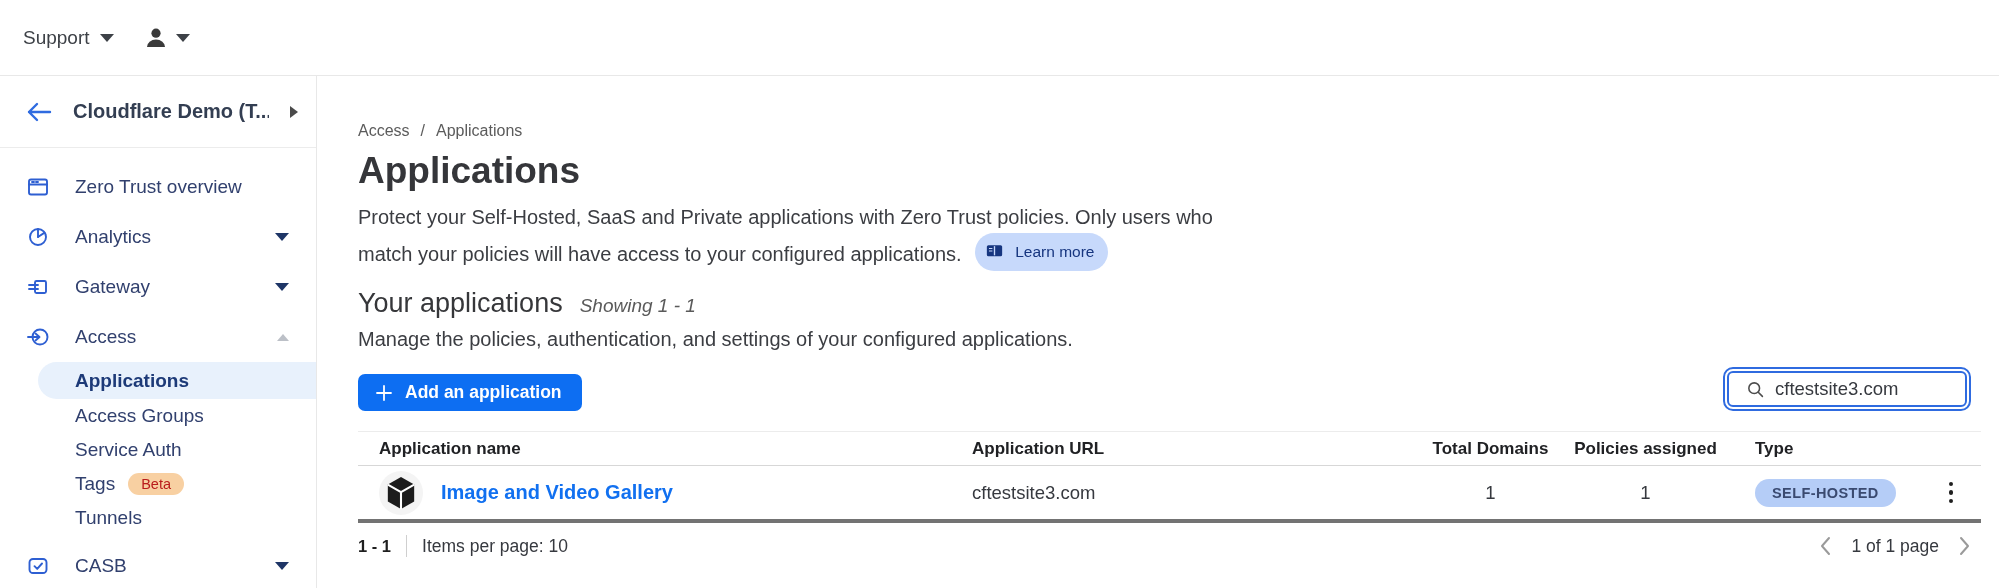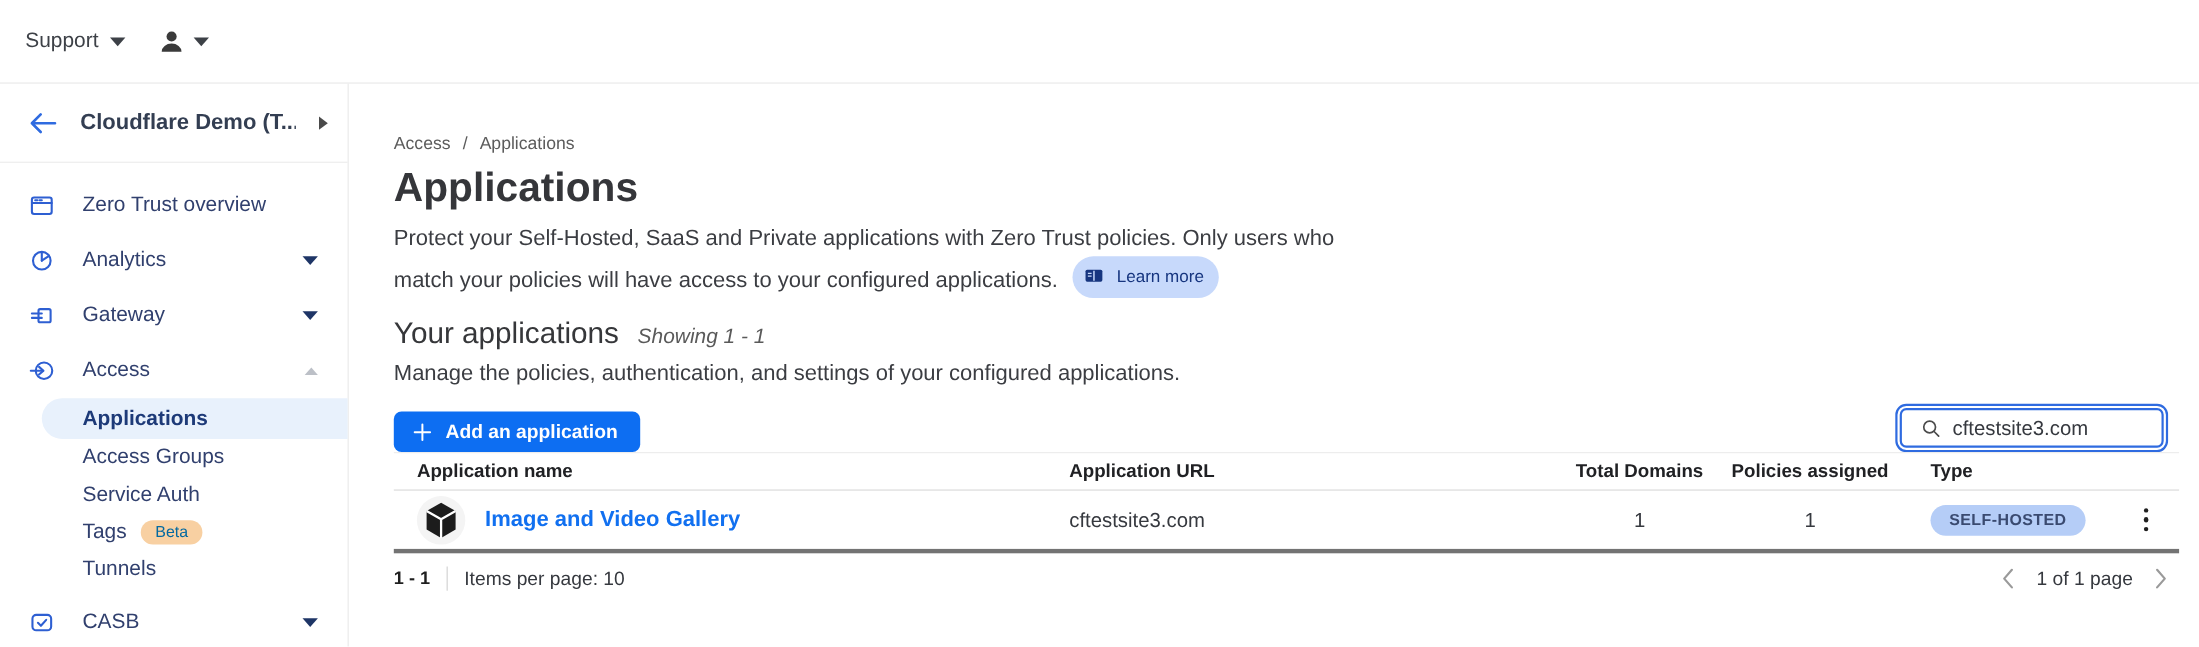--- a/index.html
+++ b/index.html
@@ -26,41 +26,41 @@
   .caret-right { width:0; height:0; border-top:6px solid transparent; border-bottom:6px solid transparent; border-left:8px solid #4a4a4a; }
   .nav { padding-top:14px; font-size:19px; }
   .nav-item { height:50px; display:flex; align-items:center; gap:25px; padding:0 27px 0 26px; color:#31406e; cursor:pointer; }
   .nav-item .nav-label { flex:1; }
   .nav-icon { width:24px; height:24px; display:flex; align-items:center; justify-content:center; }
   .caret-nav-down { width:0; height:0; border-left:7px solid transparent; border-right:7px solid transparent; border-top:8px solid #1e3566; }
   .caret-nav-up { width:0; height:0; border-left:6px solid transparent; border-right:6px solid transparent; border-bottom:7px solid #bcc0c7; }
   .nav-sub { }
   .nav-sub-item { height:34px; display:flex; align-items:center; padding-left:75px; color:#31406e; cursor:pointer; }
   .nav-sub-item.active { height:37px; margin-left:38px; padding-left:37px; background:#e8f1fc; border-radius:999px 0 0 999px; font-weight:bold; color:#1d3a78; }
-  .beta-badge { margin-left:13px; background:#f8d0a2; color:#0369a1; font-size:14.5px; padding:3px 13px; border-radius:999px; }
+  .beta-badge { margin-left:13px; background:#f8d0a2; color:#b91c1c; font-size:14.5px; padding:3px 13px; border-radius:999px; }
 
   
   .main { flex:1; padding-left:41px; }
   .breadcrumb { margin-top:46px; display:flex; align-items:center; gap:11px; font-size:16px; color:#5b5b5b; }
   .page-title { margin-top:10px; font-size:37px; font-weight:bold; color:#35363a; line-height:42px; }
   .description { margin-top:10px; font-size:20px; line-height:31px; color:#3b3d42; }
   .learn-more { display:inline-flex; align-items:center; gap:12px; background:#c7d9fb; color:#16357f; border-radius:999px; padding:3px 14px 4px 11px; font-size:15.5px; margin-left:8px; vertical-align:2px; cursor:pointer; }
   .section-head { margin-top:16px; display:flex; align-items:baseline; gap:17px; }
   .section-title { font-size:27px; font-weight:normal; color:#36373a; line-height:32px; }
   .showing { font-style:italic; font-size:19px; color:#5a5a5a; }
   .section-sub { margin-top:6px; font-size:20px; line-height:28px; color:#3b3d42; }
 
   .controls { margin-top:14px; display:flex; align-items:flex-end; justify-content:space-between; padding-right:28px;gap:20px; }
   .add-btn { height:37px; display:inline-flex; align-items:center; gap:11px; background:#0d6ef2; color:#fff; border:none; border-radius:7px; padding:0 20px 0 16px; font-size:17.5px; font-weight:bold; font-family:inherit; cursor:pointer; }
   .search-outer { border:2px solid #2f6be0; border-radius:10px; padding:2px; }
   .search-inner { display:flex; align-items:center; gap:10px; border:2px solid #2f6be0; border-radius:6px; height:36px; width:240px; padding:0 10px 0 17px; background:#fff; }
   .search-inner input { border:none; outline:none; flex:1; min-width:0; font-size:18.5px; font-weight:500; color:#36393f; font-family:inherit; background:transparent; }
 
   
-  .table { width:1623px; border-top:1px solid #ececec; }
+  .table { margin-top:20px; width:1623px; border-top:1px solid #ececec; }
   .t-head, .t-row { display:grid; grid-template-columns:600px 460px 145px 165px 193px 60px; align-items:center; }
   .t-head { height:34px; border-bottom:1px solid #d7d7d7; font-size:17px; font-weight:bold; color:#202124; }
   .t-row { height:57px; border-bottom:4px solid #737373; font-size:18.5px; color:#36393f; }
   .c-name { padding-left:21px; display:flex; align-items:center; gap:18px; }
   .c-url { padding-left:14px; }
   .c-num { text-align:center; }
   .c-type { padding-left:27px; }
   .app-link { color:#1170f0; font-weight:bold; font-size:20px; cursor:pointer; text-decoration:none; }
   .type-badge { display:inline-block; background:#b5cdf7; color:#3a4a70; font-size:14.5px; font-weight:bold; letter-spacing:0.4px; padding:6px 17px; border-radius:999px; }
   .kebab { display:flex; flex-direction:column; align-items:center; gap:4px; justify-self:center; cursor:pointer; padding:4px; }

